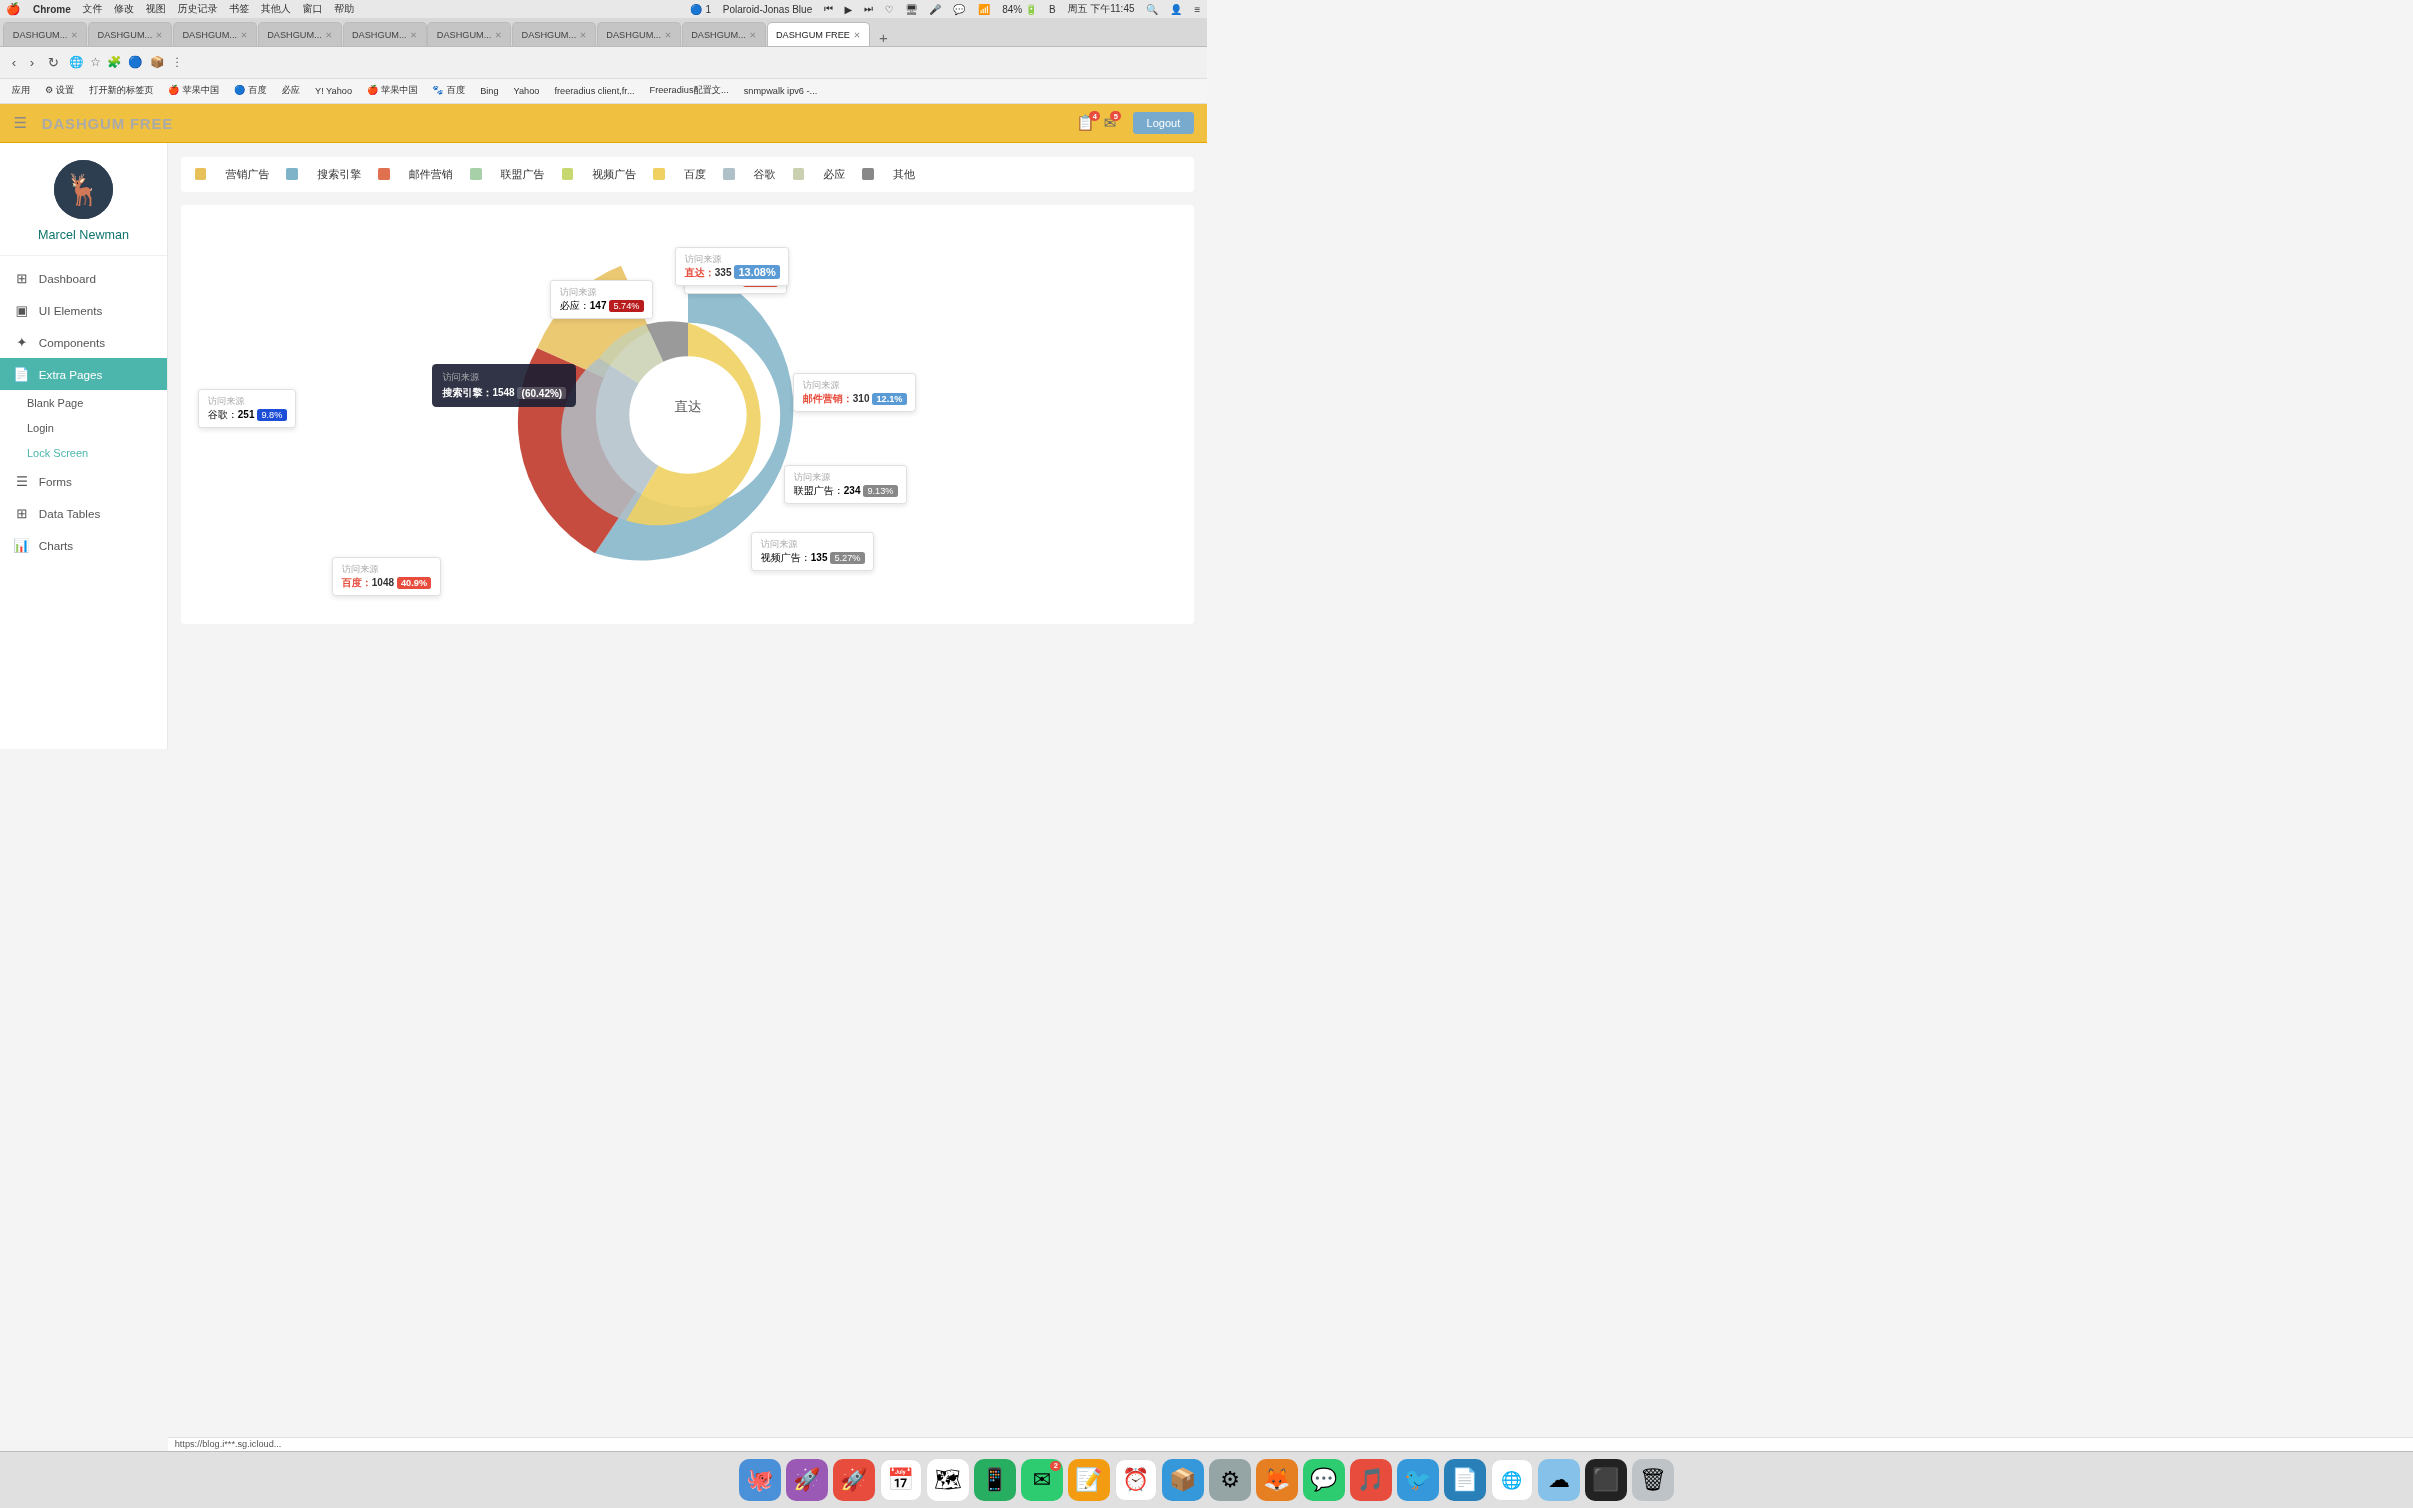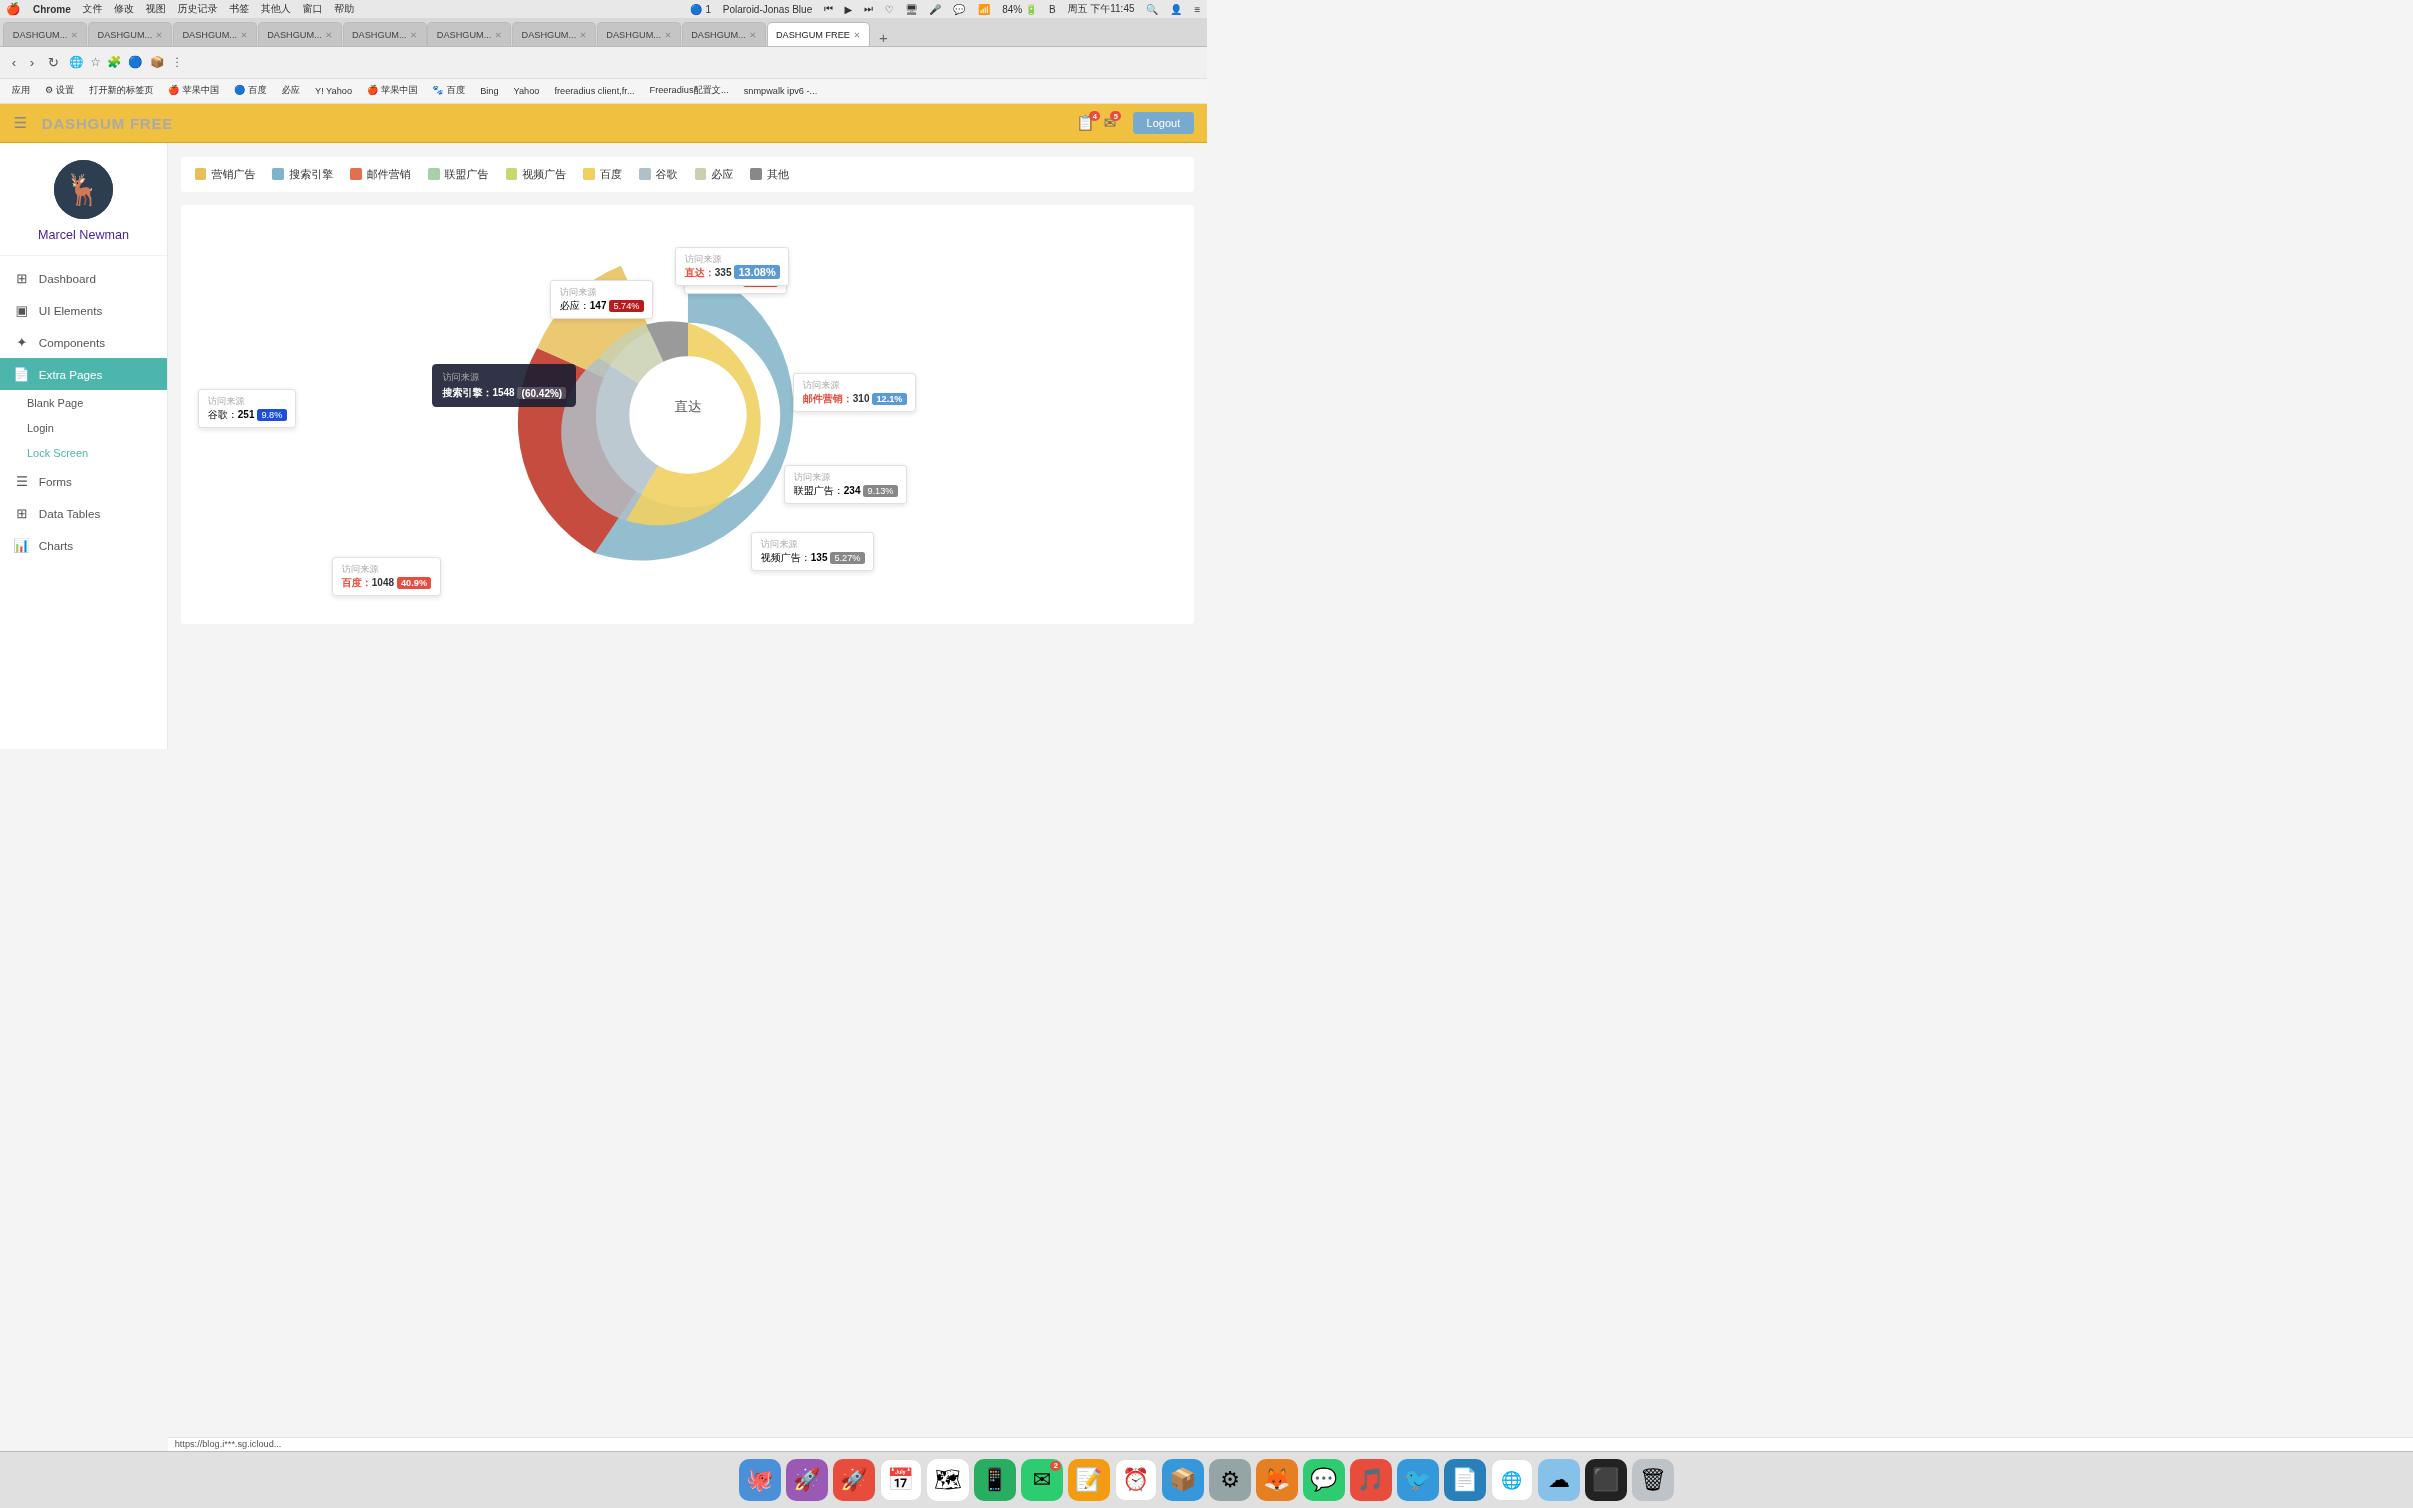--- a/index.html
+++ b/index.html
@@ -32,35 +32,35 @@
     .brand { font-size: 15px; font-weight: bold; color: #aaa; letter-spacing: 0.8px; flex: 1; }
     .top-nav-icons { display: flex; gap: 8.4px; align-items: center; }
     .nav-icon-btn { position: relative; background: none; border: none; font-size: 15px; color: #666; cursor: pointer; }
     .badge { position: absolute; top: -3.4px; right: -5px; background: #e74c3c; color: #fff; font-size: 7.5px; border-radius: 6.7px; padding: 0.8px 3.4px; font-weight: bold; }
     .logout-btn { background: #7ac; color: #fff; border: none; border-radius: 3.4px; padding: 5px 13.4px; cursor: pointer; font-size: 11px; margin-left: 8.4px; }
 
     
     .sidebar { width: 168px; background: #fff; border-right: 0.8px solid #e8e8e8; display: flex; flex-direction: column; overflow-y: auto; flex-shrink: 0; }
     .sidebar-profile { display: flex; flex-direction: column; align-items: center; padding: 17px 8.4px 13.4px; border-bottom: 0.8px solid #f0f0f0; }
     .avatar { width: 59px; height: 59px; border-radius: 50%; background: #2c3e50; display: flex; align-items: center; justify-content: center; overflow: hidden; margin-bottom: 8.4px; }
-    .profile-name { font-size: 12.6px; font-weight: 500; color: #4c1d95; }
+    .profile-name { font-size: 12.6px; font-weight: 500; color: #0f766e; }
     .sidebar-nav { flex: 1; padding: 6.7px 0; }
     .nav-item { display: flex; align-items: center; padding: 8.4px 13.4px; cursor: pointer; color: #555; font-size: 11.7px; gap: 8.4px; border-radius: 0; }
     .nav-item.active { background: #4db6ac; color: #fff; border-radius: 0; }
     .nav-item .nav-icon { font-size: 13.4px; width: 17px; text-align: center; }
     .nav-sub-item { display: flex; align-items: center; padding: 6.7px 13.4px 6.7px 27px; cursor: pointer; color: #555; font-size: 11px; }
     .nav-sub-item.active-sub { color: #4db6ac; font-weight: 500; }
 
     
     .main-content { flex: 1; background: #f4f4f4; overflow-y: auto; overflow-x: hidden; }
     .main-inner { padding: 13.4px; }
 
     
     .legend-area { background: #fff; border-radius: 3.4px; padding: 10px 13.4px; margin-bottom: 13.4px; display: flex; flex-wrap: wrap; gap: 8.4px 17px; }
-    .legend-item { display: flex; align-items: center; gap: 5px; font-size: 11px; color: #333; }
+    .legend-item { display: flex; align-items: center; gap: 19px; font-size: 11px; color: #333; }
     .legend-dot { width: 11.7px; height: 11.7px; border-radius: 1.7px; flex-shrink: 0; }
 
     
     .chart-container { background: #fff; border-radius: 3.4px; padding: 17px; position: relative; display: flex; align-items: center; justify-content: center; min-height: 419px; }
 
     
     .dock { position: fixed; bottom: 0; left: 0; right: 0; height: 57px; background: rgba(220,220,220,0.85); border-top: 0.8px solid #bbb; display: flex; align-items: center; justify-content: center; gap: 5px; padding: 3.4px 8.4px; backdrop-filter: blur(8.4px); z-index: 100; }
     .dock-icon { width: 42px; height: 42px; border-radius: 10px; display: flex; align-items: center; justify-content: center; font-size: 22px; cursor: pointer; position: relative; background: #e8e8e8; }
     .dock-badge { position: absolute; top: 1.7px; right: 1.7px; background: #e74c3c; color: #fff; font-size: 7.5px; border-radius: 6.7px; padding: 0.8px 3.4px; font-weight: bold; }
   </style>

